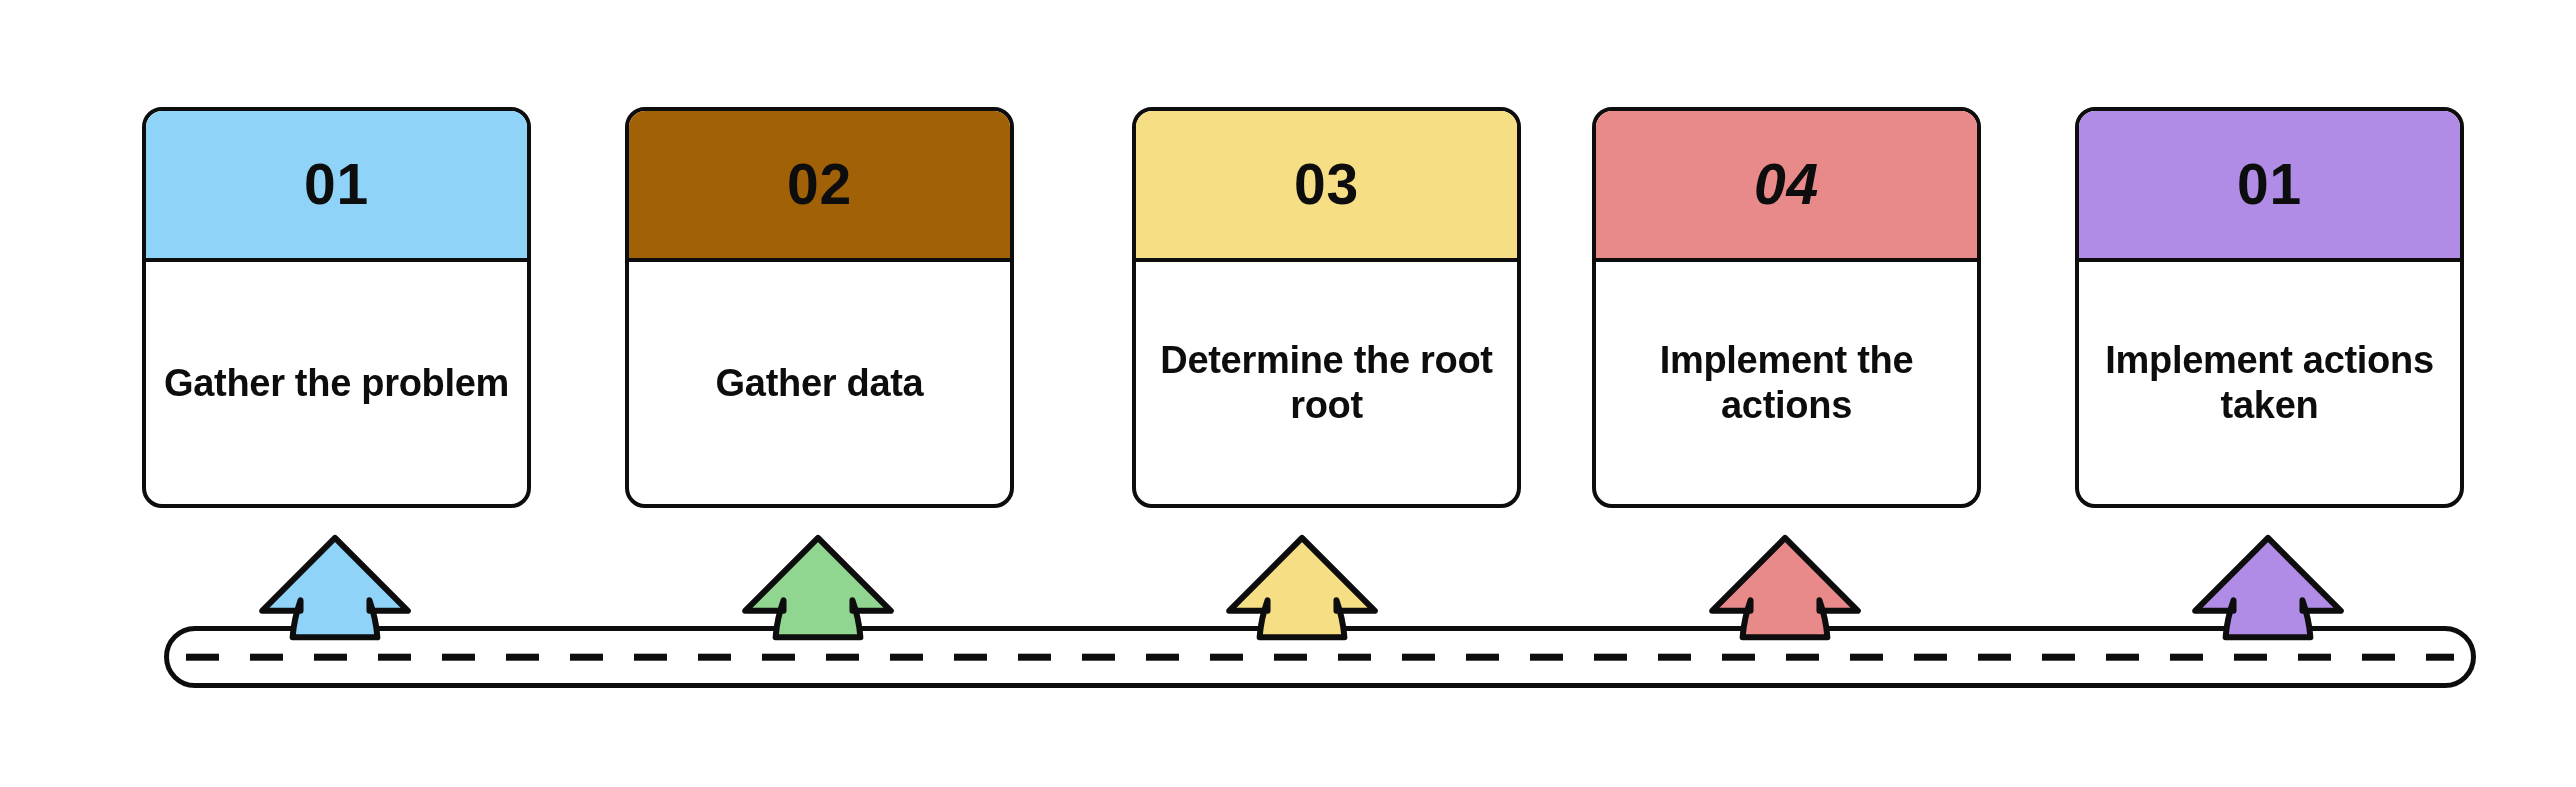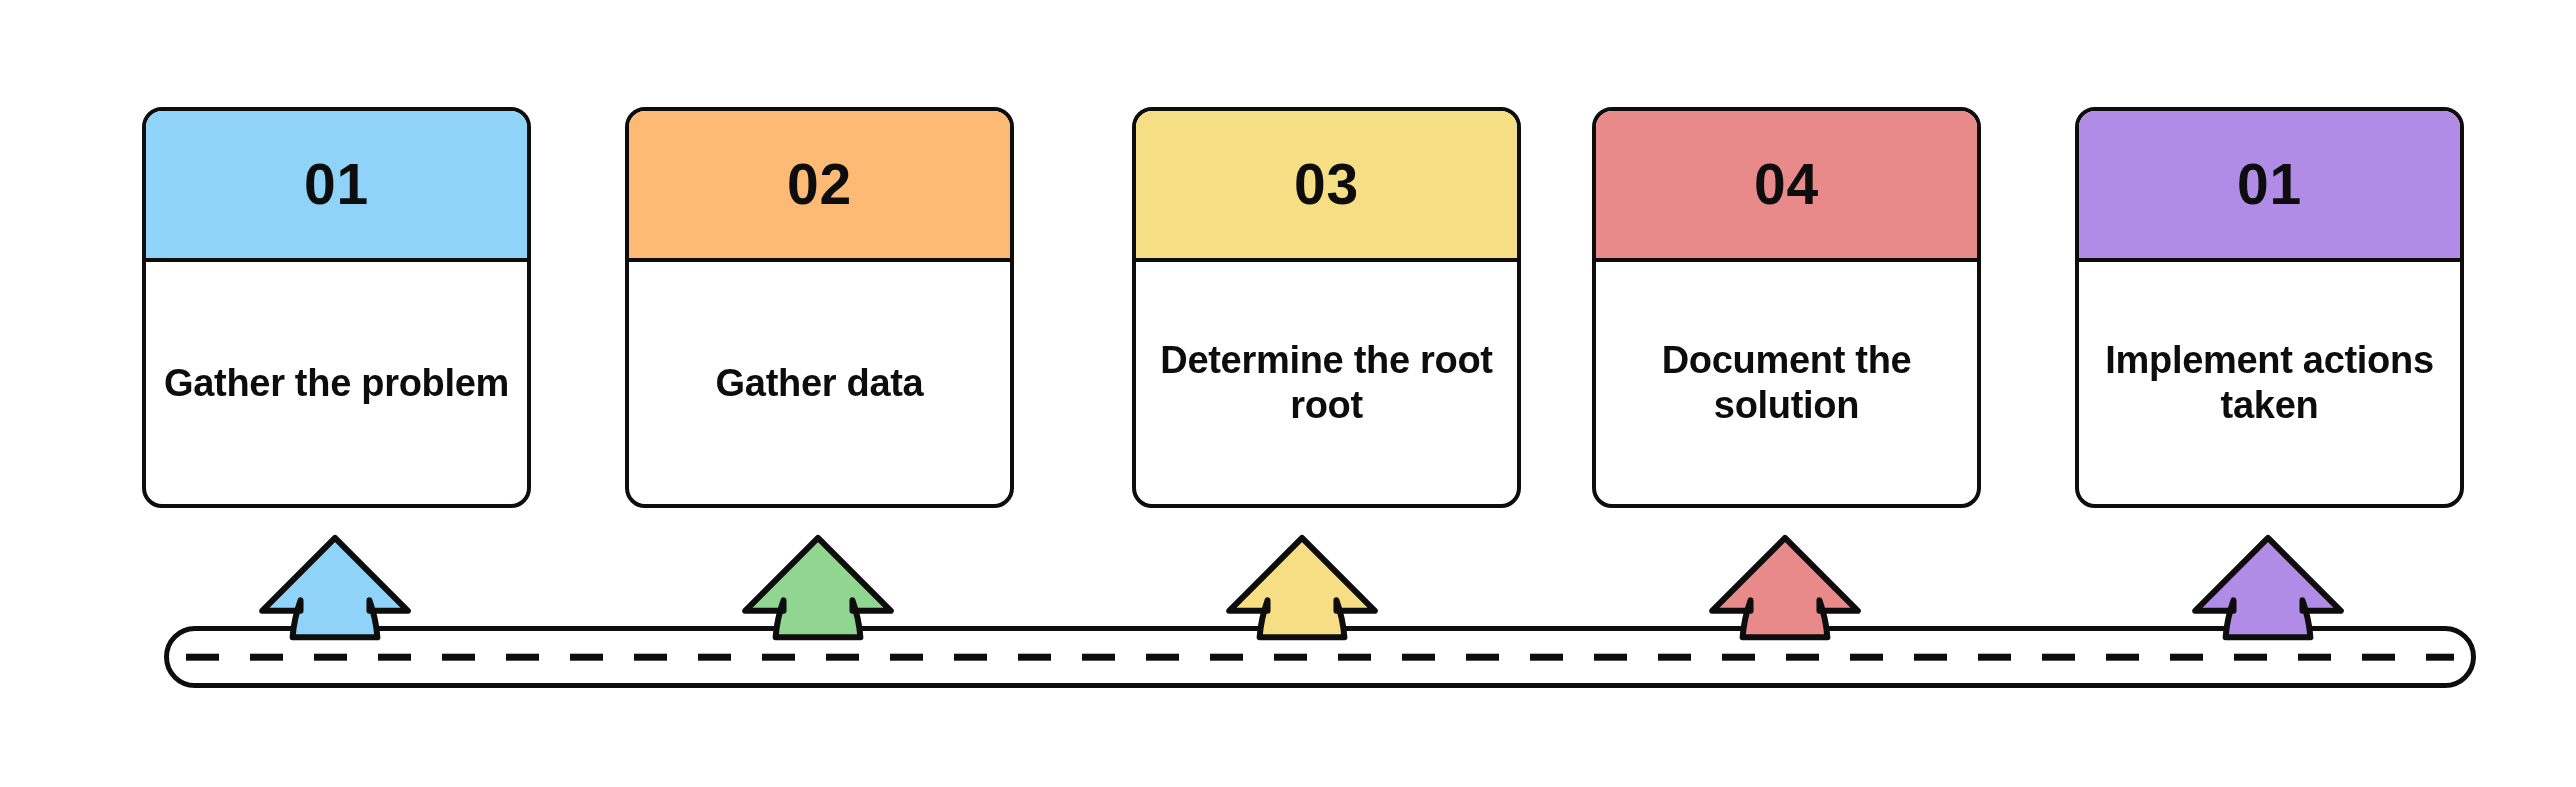--- a/index.html
+++ b/index.html
@@ -155,43 +155,43 @@
   <div class="card" style="left:142px">
     <div class="card-header" style="background-color: rgb(143, 212, 248);">
       <span class="card-number">01</span>
     </div>
     <div class="card-body">
       <span class="card-label">Gather the problem</span>
     </div>
   </div>
 
   <div class="card" style="left:625px">
-    <div class="card-header" style="background-color: #fdba74;">
+    <div class="card-header" style="background-color: #a16207;">
       <span class="card-number">02</span>
     </div>
     <div class="card-body">
       <span class="card-label">Gather data</span>
     </div>
   </div>
 
   <div class="card" style="left:1132px">
     <div class="card-header" style="background-color: rgb(246, 222, 133);">
       <span class="card-number">03</span>
     </div>
     <div class="card-body">
       <span class="card-label">Determine the root root</span>
     </div>
   </div>
 
   <div class="card" style="left:1592px">
-    <div class="card-header" style="background-color: rgb(232, 138, 138);">
+    <div class="card-header" style="background-color: rgb(232, 138, 138); font-style: italic;">
       <span class="card-number">04</span>
     </div>
     <div class="card-body">
-      <span class="card-label">Document the solution</span>
+      <span class="card-label">Implement the actions</span>
     </div>
   </div>
 
   <div class="card" style="left:2075px">
     <div class="card-header" style="background-color: rgb(177, 140, 230);">
       <span class="card-number">01</span>
     </div>
     <div class="card-body">
       <span class="card-label">Implement actions taken</span>
     </div>

